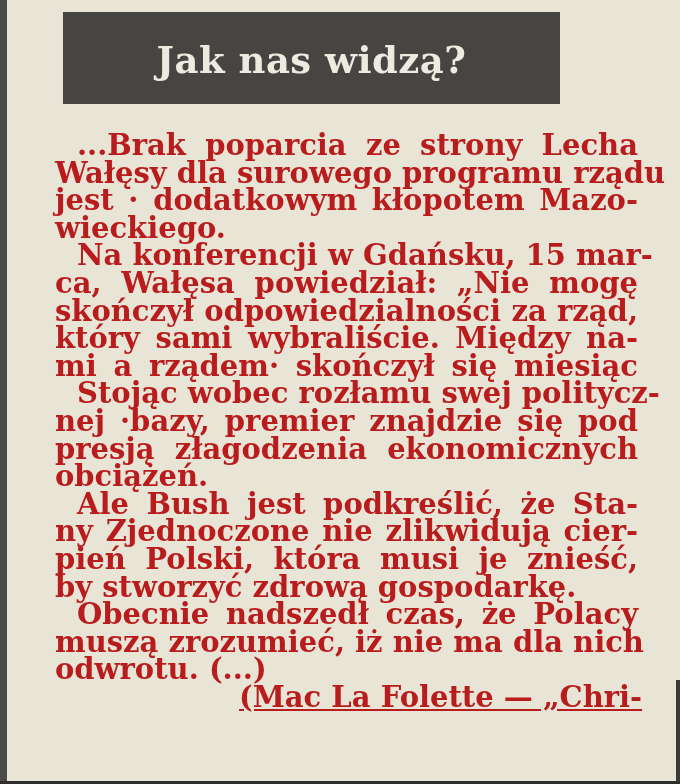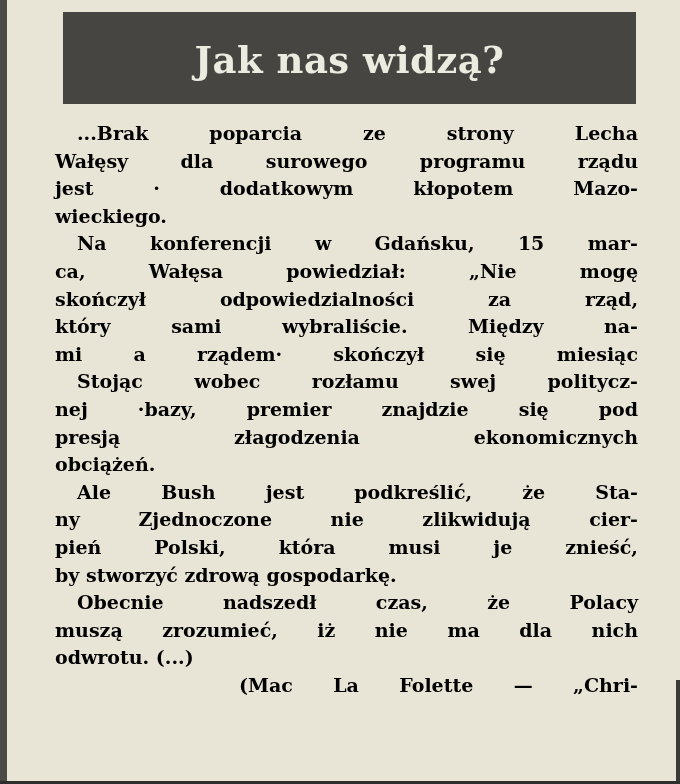--- a/index.html
+++ b/index.html
@@ -15,48 +15,48 @@
     }
     .bottom-edge {
       position: absolute; left: 0; bottom: 0; width: 680px; height: 3px;
       background: #2e2e2c;
     }
     .right-edge {
       position: absolute; right: 0; top: 680px; width: 4px; height: 104px;
       background: #3a3a38;
     }
     .headline-box {
-      position: absolute; left: 63px; top: 12px; width: 573px; height: 92px;
+      position: absolute; left: 63px; top: 12px; width: 497px; height: 92px;
       background: #464542;
       display: flex; align-items: center; justify-content: center;
     }
     .headline {
       color: #ecebe0;
       font-family: "DejaVu Serif", serif;
       font-weight: bold;
       font-size: 37px;
       letter-spacing: 0.5px;
       position: relative; top: 2px;
     }
     .article {
-      position: absolute; left: 55px; top: 120px; width: 583px;
-      color: #000000;
+      position: absolute; left: 55px; top: 132px; width: 583px;
+      color: #b91c1c;
       font-family: "DejaVu Serif", serif;
       font-weight: bold;
-      font-size: 19px;
+      font-size: 29px;
     }
     .line {
       height: 27.6px; line-height: 27.6px;
       white-space: nowrap;
       text-align: justify;
       text-align-last: justify;
     }
     .line.last { text-align-last: left; }
     .line.indent { padding-left: 22px; }
-    .sig { padding-left: 184px; }
+    .sig { padding-left: 184px; text-decoration: underline; }
   </style>
 </head>
 <body>
 
 <div class="left-edge"></div>
 <div class="right-edge"></div>
 <div class="bottom-edge"></div>
 
 <div class="headline-box">
   <span class="headline">Jak nas widzą?</span>

